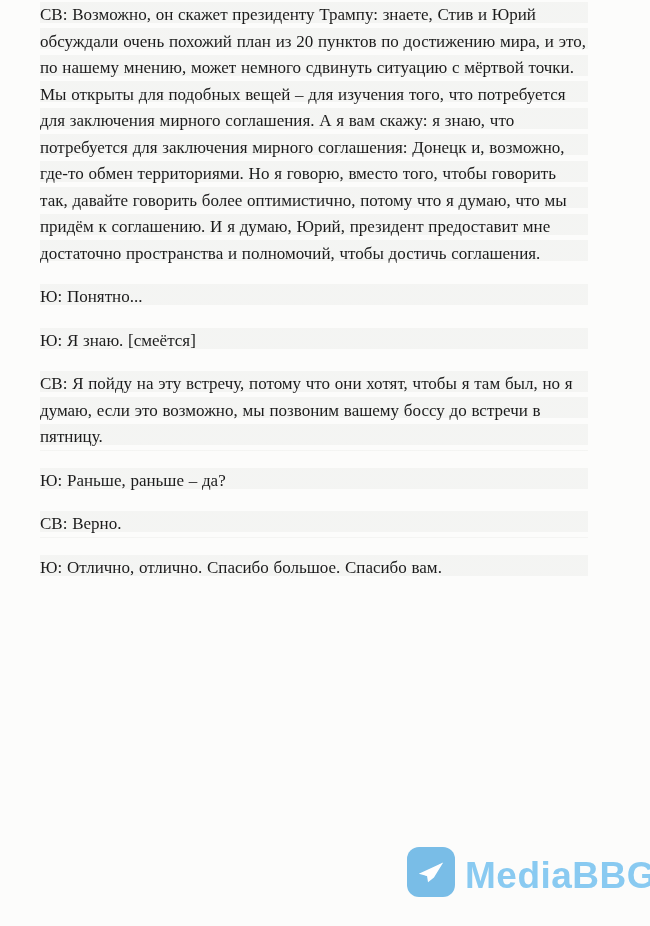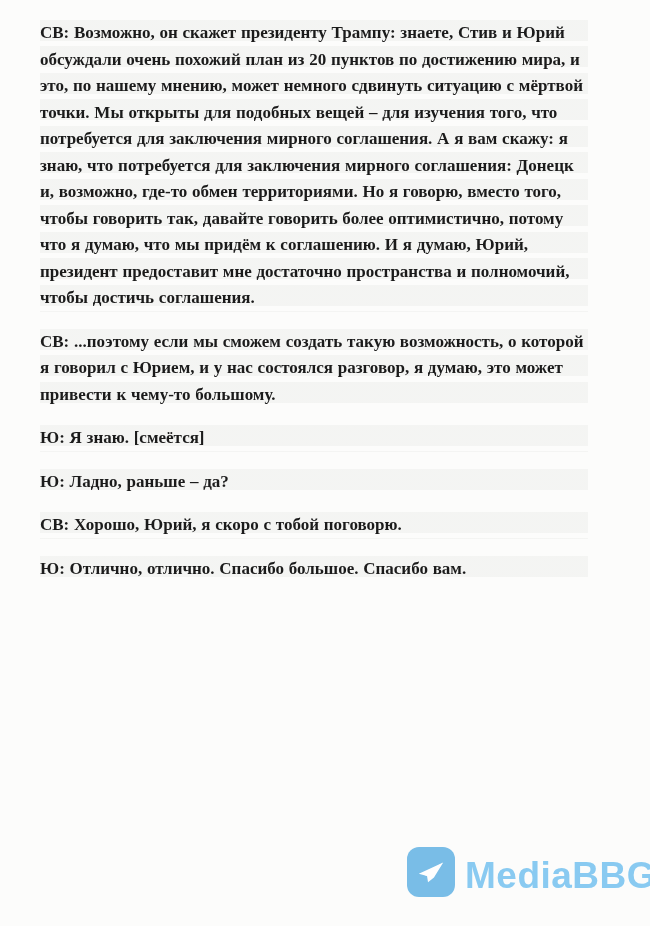--- a/index.html
+++ b/index.html
@@ -9,23 +9,22 @@
   body {
     width: 650px;
     height: 926px;
     background: #fcfcfb;
     position: relative;
     overflow: hidden;
     font-family: "Liberation Serif", "DejaVu Serif", serif;
   }
   .doc {
     box-sizing: border-box;
-    padding: 20px 30px 0 40px;
+    padding: 2px 30px 0 40px;
     width: 630px;
-    font-weight: bold;
   }
   .para {
     margin: 0 0 17px 0;
     max-width: 548px;
     font-size: 17px;
     line-height: 26.5px;
     color: #1b1b1b;
     word-spacing: 0.5px;
     
     background: repeating-linear-gradient(
@@ -69,24 +68,25 @@
     position: relative;
     top: 4px;
     white-space: nowrap;
   }
 </style>
 </head>
 <body>
 
 <div class="doc">
   <p class="para">СВ: Возможно, он скажет президенту Трампу: знаете, Стив и Юрий обсуждали очень похожий план из 20 пунктов по достижению мира, и это, по нашему мнению, может немного сдвинуть ситуацию с мёртвой точки. Мы открыты для подобных вещей – для изучения того, что потребуется для заключения мирного соглашения. А я вам скажу: я знаю, что потребуется для заключения мирного соглашения: Донецк и, возможно, где-то обмен территориями. Но я говорю, вместо того, чтобы говорить так, давайте говорить более оптимистично, потому что я думаю, что мы придём к соглашению. И я думаю, Юрий, президент предоставит мне достаточно пространства и полномочий, чтобы достичь соглашения.</p>
-  <p class="para">СВ: ...поэтому если мы сможем создать такую возможность, о которой я говорил с Юрием, и у нас состоялся разговор, я думаю, это может привести к чему-то большому.</p>
+  <p class="para">Ю: Понятно...</p>
   <p class="para">Ю: Я знаю. [смеётся]</p>
-  <p class="para">Ю: Ладно, раньше – да?</p>
-  <p class="para">СВ: Хорошо, Юрий, я скоро с тобой поговорю.</p>
+  <p class="para">СВ: Я пойду на эту встречу, потому что они хотят, чтобы я там был, но я думаю, если это возможно, мы позвоним вашему боссу до встречи в пятницу.</p>
+  <p class="para">Ю: Раньше, раньше – да?</p>
+  <p class="para">СВ: Верно.</p>
   <p class="para">Ю: Отлично, отлично. Спасибо большое. Спасибо вам.</p>
 </div>
 
 <div class="watermark">
   <span class="wm-icon">
     <svg viewBox="0 0 24 24" aria-hidden="true">
       <path fill="#ffffff" d="M3.4 13.2 L20.6 5.3 L14.1 15.8 L9.9 19.2 L9.2 14.8 Z"></path>
       <path fill="#ffffff" d="M20.6 5.3 L9.2 14.8 L6.2 13.6 Z" opacity="0.92"></path>
     </svg>
   </span>

